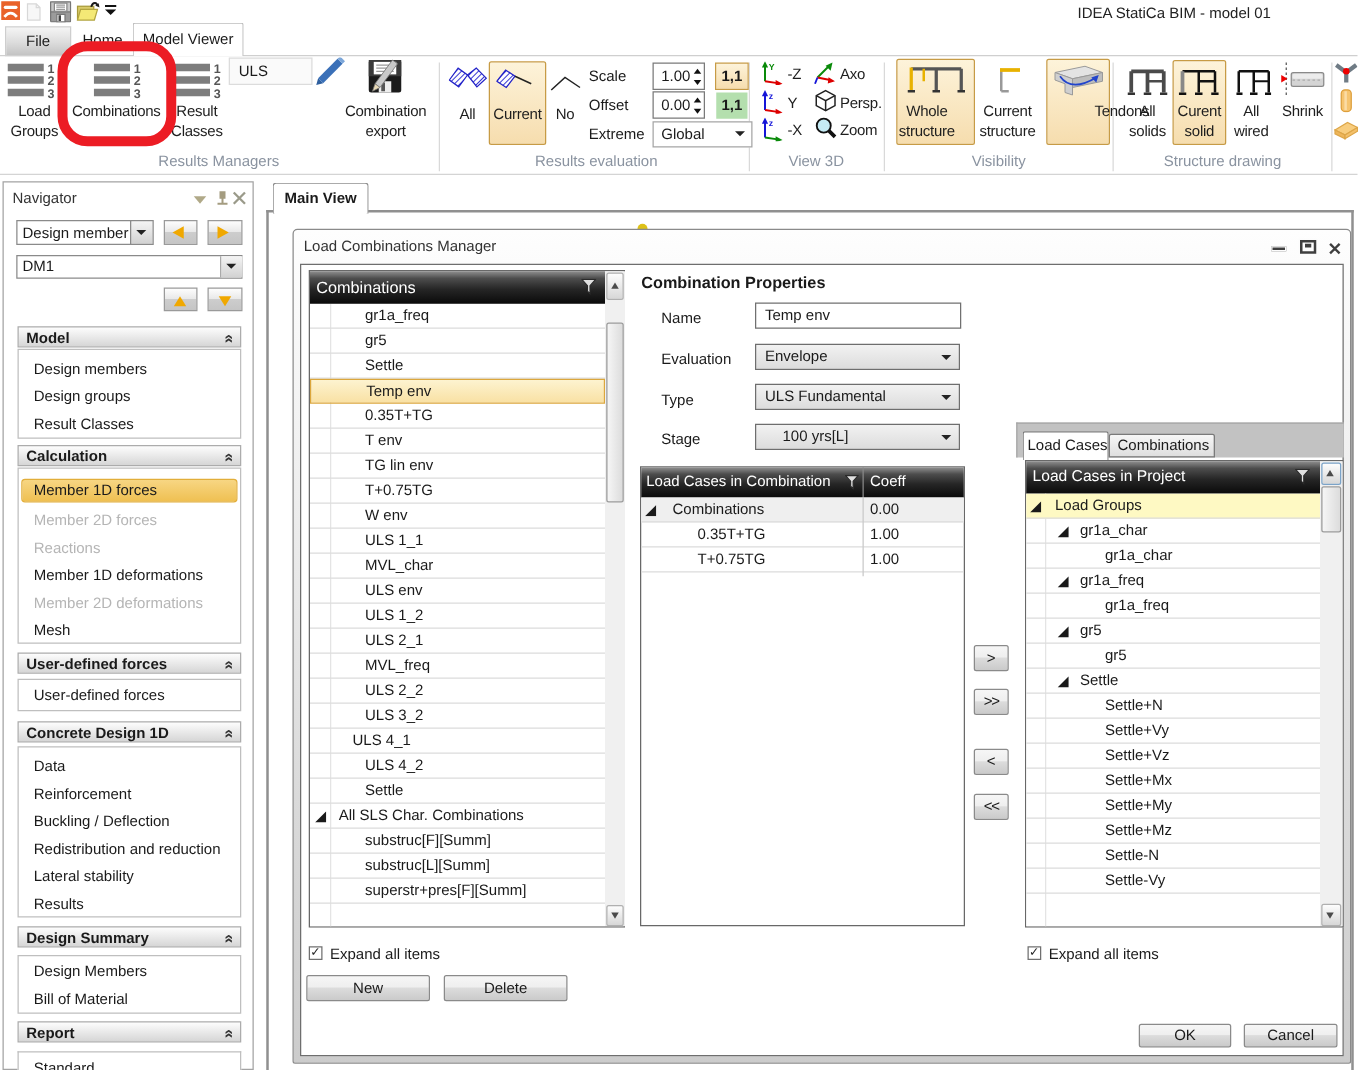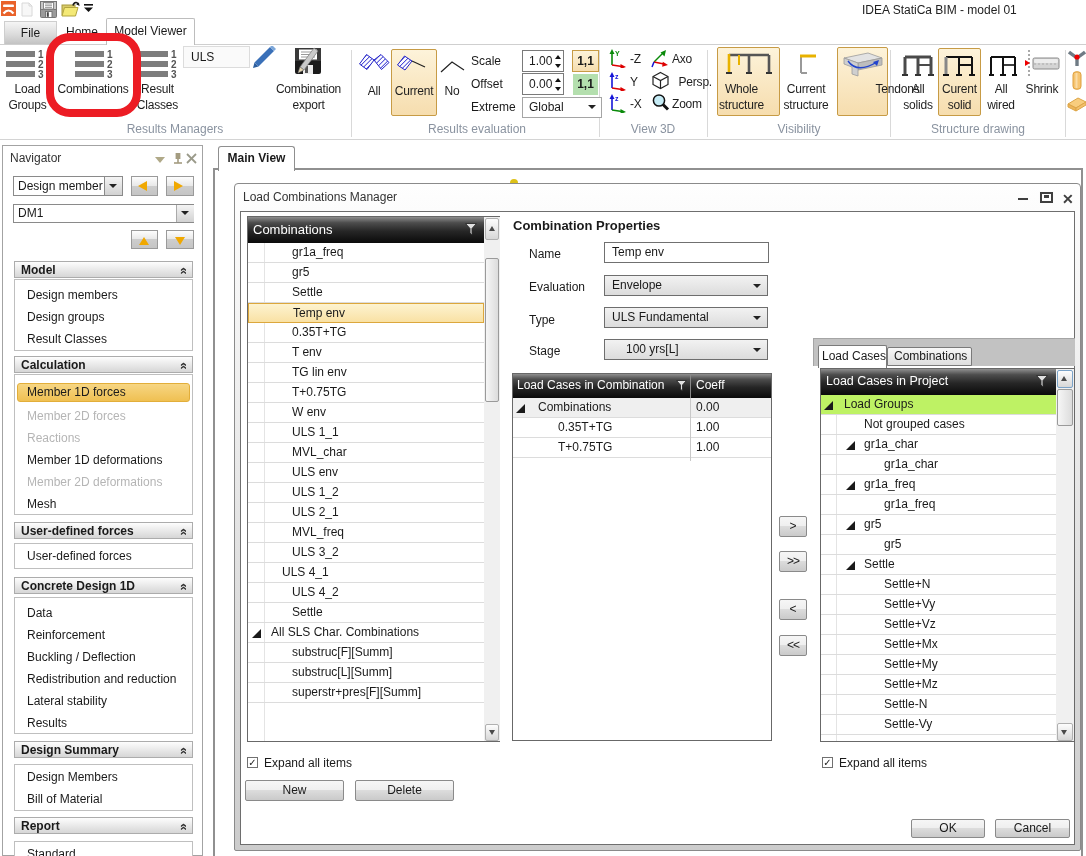--- a/index.html
+++ b/index.html
@@ -192,21 +192,21 @@
 <line x1="3" y1="13" x2="13" y2="15" stroke="#d00" stroke-width="1.5"></line>
     <polygon points="17,16 11.8,12.8 11.2,17.8" fill="#d00"></polygon>
 <line x1="3" y1="13" x2="1" y2="18" stroke="#1515d8" stroke-width="1.5"></line>
 </svg>
 <div class="rlab" style="left:672px;top:51px;width:30px;text-align:left">Axo</div>
 <svg class="abs" style="left:651px;top:71px" width="19" height="19">
 <polygon points="9.5,1.5 17,5.5 17,13.5 9.5,17.5 2,13.5 2,5.5" fill="none" stroke="#222" stroke-width="1.2"></polygon>
 <polyline points="2,5.5 9.5,9.5 17,5.5" fill="none" stroke="#222" stroke-width="1.2"></polyline>
 <line x1="9.5" y1="9.5" x2="9.5" y2="17.5" stroke="#222" stroke-width="1.2"></line>
 </svg>
-<div class="rlab" style="left:672px;top:74px;width:40px;text-align:right">Persp.</div>
+<div class="rlab" style="left:672px;top:74px;width:40px;text-align:left">Persp.</div>
 <svg class="abs" style="left:651px;top:93px" width="19" height="19">
 <circle cx="8" cy="7.5" r="5.6" fill="#c5ebf5" stroke="#111" stroke-width="1.5"></circle>
 <line x1="12" y1="11.5" x2="17" y2="16.5" stroke="#111" stroke-width="3"></line>
 </svg>
 <div class="rlab" style="left:672px;top:96px;width:40px;text-align:left">Zoom</div>
 
 <div class="tanbox" style="left:717px;top:47px;width:63px;height:69px"></div>
 <svg class="abs" style="left:726px;top:51px" width="46" height="26">
 <line x1="3" y1="4" x2="43" y2="4" stroke="#555" stroke-width="2.6"></line>
 <line x1="3" y1="3" x2="3" y2="21" stroke="#e8b200" stroke-width="2.6"></line>
@@ -389,20 +389,21 @@
 <div class="row"><span style="margin-left:44px">T env</span></div>
 <div class="row"><span style="margin-left:44px">TG lin env</span></div>
 <div class="row"><span style="margin-left:44px">T+0.75TG</span></div>
 <div class="row"><span style="margin-left:44px">W env</span></div>
 <div class="row"><span style="margin-left:44px">ULS 1_1</span></div>
 <div class="row"><span style="margin-left:44px">MVL_char</span></div>
 <div class="row"><span style="margin-left:44px">ULS env</span></div>
 <div class="row"><span style="margin-left:44px">ULS 1_2</span></div>
 <div class="row"><span style="margin-left:44px">ULS 2_1</span></div>
 <div class="row"><span style="margin-left:44px">MVL_freq</span></div>
+<div class="row"><span style="margin-left:44px">ULS 2_2</span></div>
 <div class="row"><span style="margin-left:44px">ULS 3_2</span></div>
 <div class="row"><span style="margin-left:34px">ULS 4_1</span></div>
 <div class="row"><span style="margin-left:44px">ULS 4_2</span></div>
 <div class="row"><span style="margin-left:44px">Settle</span></div>
 <div class="row"><svg class="tri" style="left:4px" width="9" height="9">
         <polygon points="9,0 9,9 0,9" fill="#1a1a1a"></polygon>
       </svg><span style="margin-left:23px">All SLS Char. Combinations</span></div>
 <div class="row"><span style="margin-left:44px">substruc[F][Summ]</span></div>
 <div class="row"><span style="margin-left:44px">substruc[L][Summ]</span></div>
 <div class="row"><span style="margin-left:44px">superstr+pres[F][Summ]</span></div>
@@ -452,24 +453,23 @@
 <div class="abs" style="left:887px;top:347px;width:85px;height:19px;background:linear-gradient(180deg,#f7f7f7,#dedede);border:1px solid #7a7a7a;border-radius:2px 2px 0 0;line-height:17px;padding-left:6px;white-space:nowrap;z-index:7">Combinations</div>
 <div class="abs" style="left:818px;top:345px;width:69px;height:23px;background:#fff;border:1px solid #7a7a7a;border-bottom:none;border-radius:2px 2px 0 0;line-height:20px;padding-left:3px;white-space:nowrap;z-index:8">Load Cases</div>
 
 <div class="abs" style="left:820px;top:368px;width:255px;height:374px;border:1px solid #686868;background:#f0f0f0;z-index:7"></div>
 <div class="abs darkhdr" style="left:821px;top:369px;width:235px;height:26px;z-index:8;line-height:25px;font-size:12.5px;padding-left:5px">Load Cases in Project
 <svg style="position:absolute;right:8px;top:6px" width="12" height="13">
       <polygon points="0.5,0.5 11.5,0.5 7,5.5 7,12 5,10 5,5.5" fill="#e0e0e0" stroke="#2a2a2a" stroke-width="0.9"></polygon>
     </svg></div>
 <div class="abs" style="left:821px;top:395px;width:235px;height:346px;background:#fff;z-index:8">
 <div style="position:absolute;left:15px;top:0;bottom:0;width:1px;background:#e4e4e4"></div>
-<div class="trow" style="background:#bef264"><svg class="tri" style="left:3px" width="9" height="9">
+<div class="trow" style="background:#fef9c3"><svg class="tri" style="left:3px" width="9" height="9">
         <polygon points="9,0 9,9 0,9" fill="#1a1a1a"></polygon>
       </svg><span style="margin-left:23px">Load Groups</span></div>
-<div class="trow"><span style="margin-left:43px">Not grouped cases</span></div>
 <div class="trow"><svg class="tri" style="left:25px" width="9" height="9">
         <polygon points="9,0 9,9 0,9" fill="#1a1a1a"></polygon>
       </svg><span style="margin-left:43px">gr1a_char</span></div>
 <div class="trow"><span style="margin-left:63px">gr1a_char</span></div>
 <div class="trow"><svg class="tri" style="left:25px" width="9" height="9">
         <polygon points="9,0 9,9 0,9" fill="#1a1a1a"></polygon>
       </svg><span style="margin-left:43px">gr1a_freq</span></div>
 <div class="trow"><span style="margin-left:63px">gr1a_freq</span></div>
 <div class="trow"><svg class="tri" style="left:25px" width="9" height="9">
         <polygon points="9,0 9,9 0,9" fill="#1a1a1a"></polygon>

